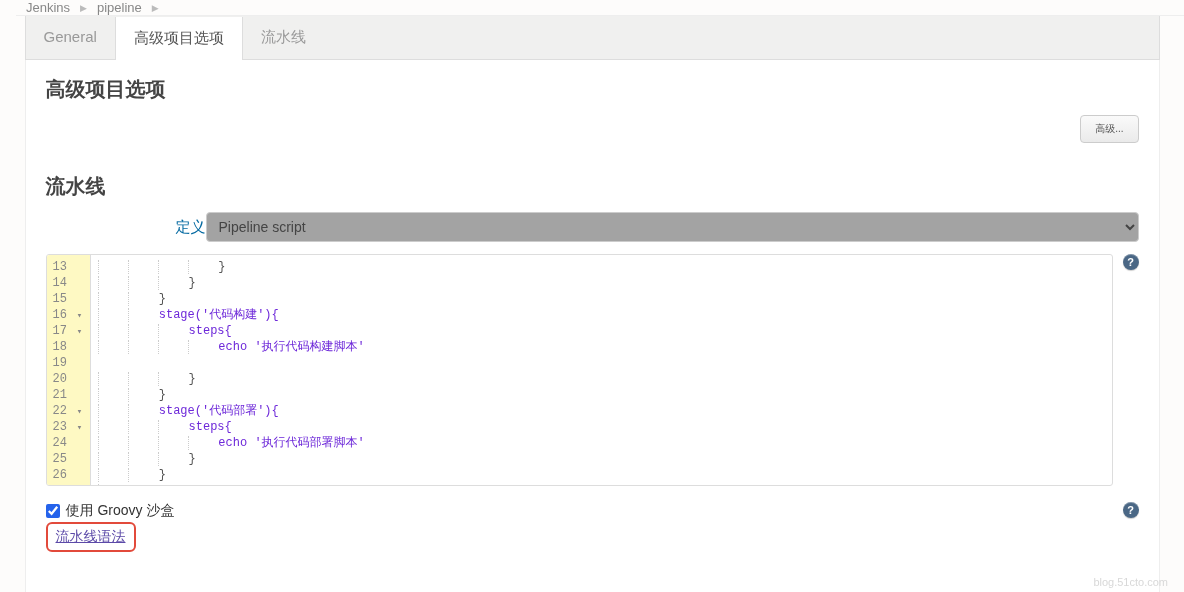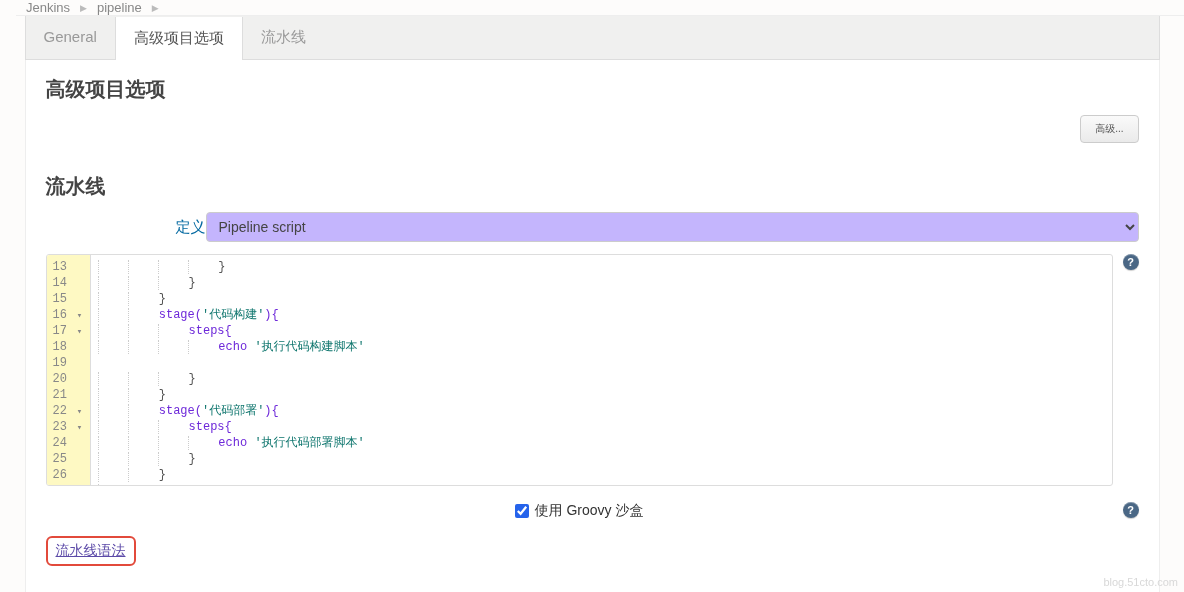--- a/index.html
+++ b/index.html
@@ -18,42 +18,42 @@
 
 h2.section { font-size: 20px; font-weight: bold; color: #444; margin: 4px 0 12px 0; }
 
 .btn-row { text-align: right; margin: 10px 0 30px 0; }
 .btn { background: linear-gradient(#fafafa,#eaeaea); border: 1px solid #ccc; border-radius: 4px; padding: 6px 14px; font-size: 10px; color: #555; cursor: pointer; }
 
 .form-row { display: flex; align-items: flex-start; margin-bottom: 12px; }
 .form-label { width: 160px; text-align: right; padding-top: 6px; flex-shrink: 0; color: #0369a1; font-size: 15px; }
 .form-field { flex: 1; position: relative; }
 
-select { width: 100%; height: 30px; border: 1px solid #ccc; border-radius: 4px; background: #c4b5fd; padding: 0 8px; font-size: 14px; color: #444; }
+select { width: 100%; height: 30px; border: 1px solid #ccc; border-radius: 4px; background: #a3a3a3; padding: 0 8px; font-size: 14px; color: #444; }
 
 .help-icon { position: absolute; width: 16px; height: 16px; border-radius: 50%; background: #4a6785; color: #fff; font-size: 11px; font-weight: bold; text-align: center; line-height: 16px; cursor: pointer; box-shadow: inset 0 1px 0 rgba(255,255,255,.3), 0 1px 1px rgba(0,0,0,.2); }
 
 .editor { border: 1px solid #ddd; border-radius: 3px; display: flex; font-family: Monaco, "Courier New", monospace; font-size: 12px; height: 232px; overflow: hidden; }
 .gutter { background: #fef9c3; border-right: 1px solid #ddd; padding: 4px 8px 4px 6px; color: #888; text-align: right; line-height: 16px; user-select: none; }
 .code { padding: 4px 8px; line-height: 16px; white-space: pre; flex: 1; color: #555; }
 .fold { color: #888; font-size: 9px; display:inline-block; width:8px; }
 .guide { border-left: 1px dotted #ccc; margin-left: -1px; padding-left: 1px; }
 .numline { height:16px; }
 
 .kw   { color: #6d28d9; }
-.str  { color: #0f766e; margin-top: 24px; }
+.str  { color: #6d28d9; margin-top: 24px; }
 .punc { color: #555; }
 
-.chk-row { display: flex; align-items: center; gap: 6px; margin-top: 16px; position: relative; justify-content: center; }
+.chk-row { display: flex; align-items: center; gap: 6px; margin-top: 16px; position: relative; }
 .chk-row input { width: 14px; height: 14px; accent-color: #2563eb; }
 
-.link-box { display: inline-block; border: 2px solid #e24a3b; border-radius: 6px; padding: 4px 8px; margin-top: 16px; }
+.link-box { display: inline-block; border: 2px solid #e24a3b; border-radius: 6px; padding: 4px 8px; margin-top: 2px; }
 .link-box a { color: #5c4aa8; text-decoration: underline; font-size: 14px; }
 
-.watermark { position: fixed; bottom: 4px; right: 6px; font-size: 11px; color: #d8d8d8; }
+.watermark { position: fixed; bottom: 4px; right: 16px; font-size: 11px; color: #d8d8d8; }
 </style>
 </head>
 <body>
 
 <div class="breadcrumb">
   <span>Jenkins</span>
   <span class="sep">▶</span>
   <span>pipeline</span>
   <span class="sep">▶</span>
 </div>

